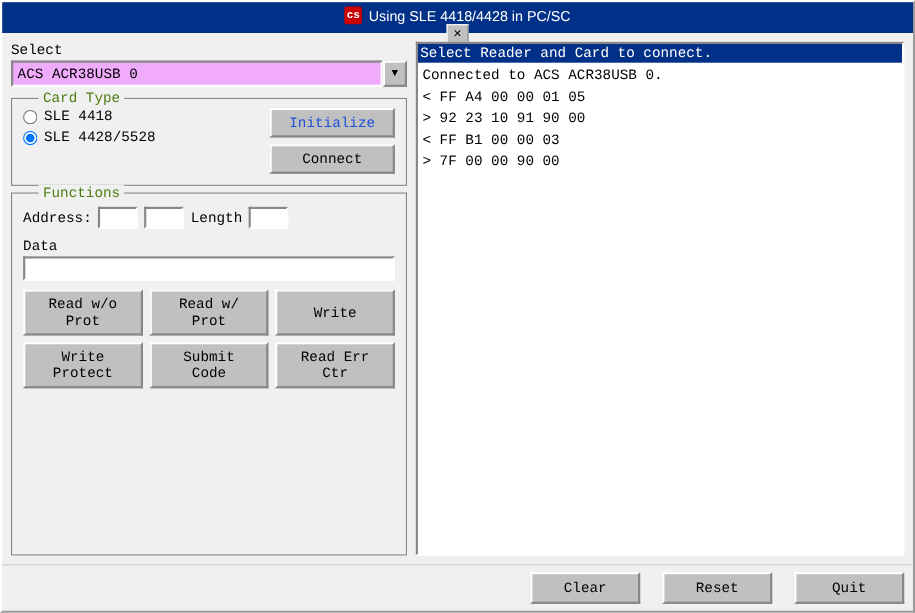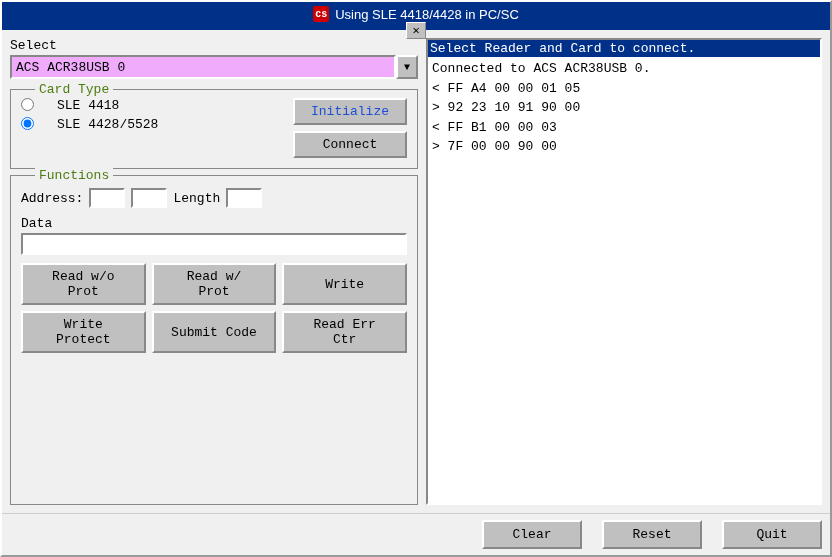--- a/index.html
+++ b/index.html
@@ -84,21 +84,21 @@
     }
 
     .main-content {
       display: flex;
       flex: 1;
       padding: 8px;
       gap: 8px;
     }
 
     .left-panel {
-      width: 408px;
+      width: 360px;
       flex-shrink: 0;
       display: flex;
       flex-direction: column;
       gap: 6px;
     }
 
     .right-panel {
       flex: 1;
       display: flex;
       flex-direction: column;
@@ -179,22 +179,22 @@
       top: -8px;
       left: 24px;
       background: #f0f0f0;
       padding: 0 4px;
       font-size: 13px;
       color: #4d7c0f;
     }
 
     .radio-row {
       display: flex;
-      align-items: flex-start;
-      gap: 23px;
+      align-items: flex-end;
+      gap: 6px;
     }
 
     .radio-input {
       cursor: pointer;
     }
 
     .radio-label {
       font-family: "Courier New", Courier, monospace;
       font-size: 13px;
       cursor: pointer;

